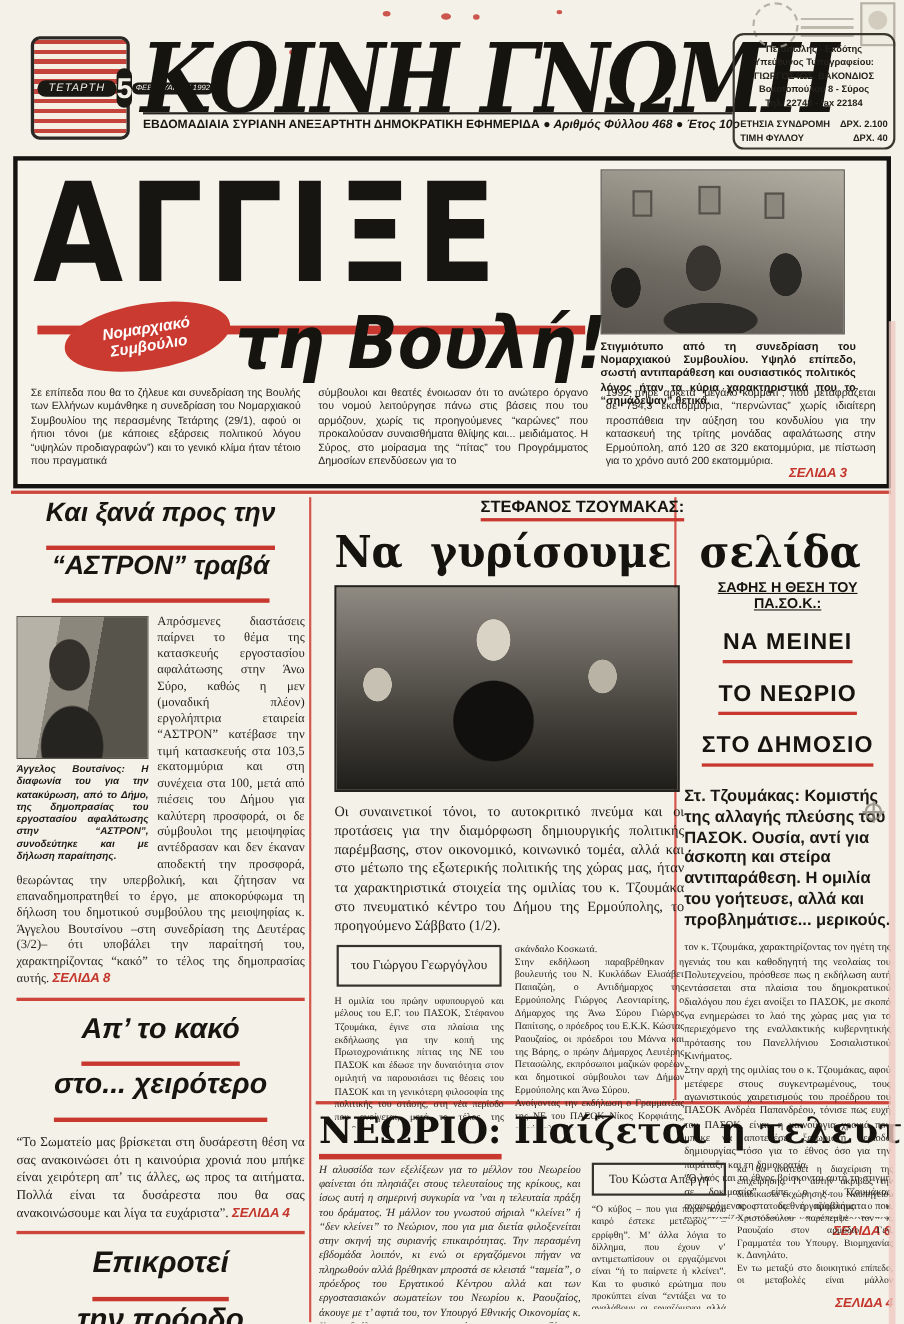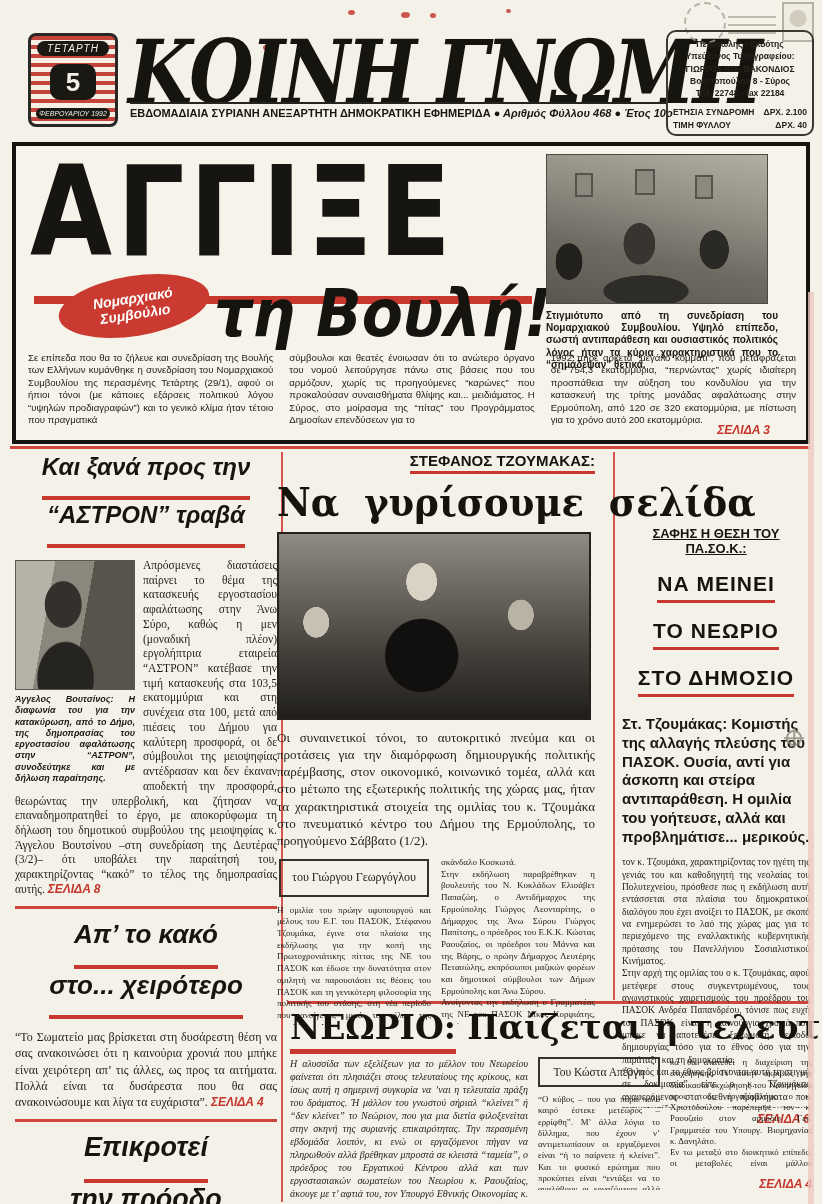--- a/index.html
+++ b/index.html
@@ -5,21 +5,21 @@
   * { box-sizing: border-box; margin: 0; padding: 0; }
   body { margin:0; background:#9a958d; font-family:"Liberation Serif", serif; }
   .page { position:relative; width:822px; height:1204px; background:#f4f1e8; overflow:hidden;
           color:#1c1b19; margin:0 auto; }
   .abs { position:absolute; }
 
   
   .reg-dot { position:absolute; background:#c43a31; border-radius:50%; opacity:.85; }
   .date-box { left:28px; top:33px; width:90px; height:94px; border:3px solid #2a2824; border-radius:8px;
               background:repeating-linear-gradient(180deg,#c4433b 0 4px,#f5efe4 4px 9px);
-              display:flex; flex-direction:column; align-items:center; justify-content:space-between;
+              display:flex; flex-direction:row; align-items:center; justify-content:space-between;
               padding:5px 3px; }
   .date-pill { background:#191813; color:#f2efe6; border-radius:9px; font-family:"Liberation Sans",sans-serif;
                font-style:italic; text-align:center; }
   .date-weekday { font-size:10px; padding:2px 10px; letter-spacing:1px; }
   .date-day { width:46px; height:36px; font-size:26px; font-weight:bold; font-style:normal;
               display:flex; align-items:center; justify-content:center; border-radius:10px; }
   .date-month { font-size:7px; padding:2px 3px; white-space:nowrap; }
   .paper-title { left:128px; top:22px; width:540px; text-align:center;
                  font-family:"DejaVu Serif",serif; font-weight:bold; font-style:italic;
                  font-size:74px; letter-spacing:-3px; color:#15140f; white-space:nowrap;
@@ -95,21 +95,21 @@
                   background:
                    radial-gradient(ellipse 30px 38px at 40% 34%, #34312c 0 60%, transparent 63%),
                    radial-gradient(ellipse 46px 60px at 42% 92%, #262420 0 60%, transparent 63%),
                    linear-gradient(100deg,#b6b2a8 0 28%,#8c877d 28% 56%,#57544c 56% 100%); }
   .photo-cap { margin-top:4px; font-family:"Liberation Sans",sans-serif; font-weight:bold;
                font-style:italic; font-size:9px; line-height:1.25; color:#1b1a14; }
   .left-sep { margin:9px 0; height:3px; background:#cd453b; }
   .quote-body { font-size:12px; line-height:1.35; text-align:justify; margin-top:10px; color:#201f19; }
 
   
-  .col-center { left:277px; top:452px; width:318px; }
+  .col-center { left:304px; top:452px; width:318px; }
   .kicker { text-align:right; font-family:"Liberation Sans",sans-serif; font-weight:bold;
             font-size:15px; color:#15140f; }
   .kicker span { display:inline-block; border-bottom:3px solid #c9382e; padding-bottom:2px; }
   .tz-headline { margin-top:4px; text-align:center; font-family:"DejaVu Serif",serif; font-weight:bold;
                  font-size:37px; word-spacing:12px; letter-spacing:0; color:#14130e;
                  transform:scaleY(1.08); transform-origin:top center; white-space:nowrap; }
   .tz-photo { margin-top:10px; width:314px; height:188px; border:2px solid #24221d;
               background:
                radial-gradient(ellipse 26px 32px at 46% 26%, #d9d3c6 0 58%, transparent 60%),
                radial-gradient(ellipse 60px 60px at 46% 66%, #11100e 0 60%, transparent 62%),

